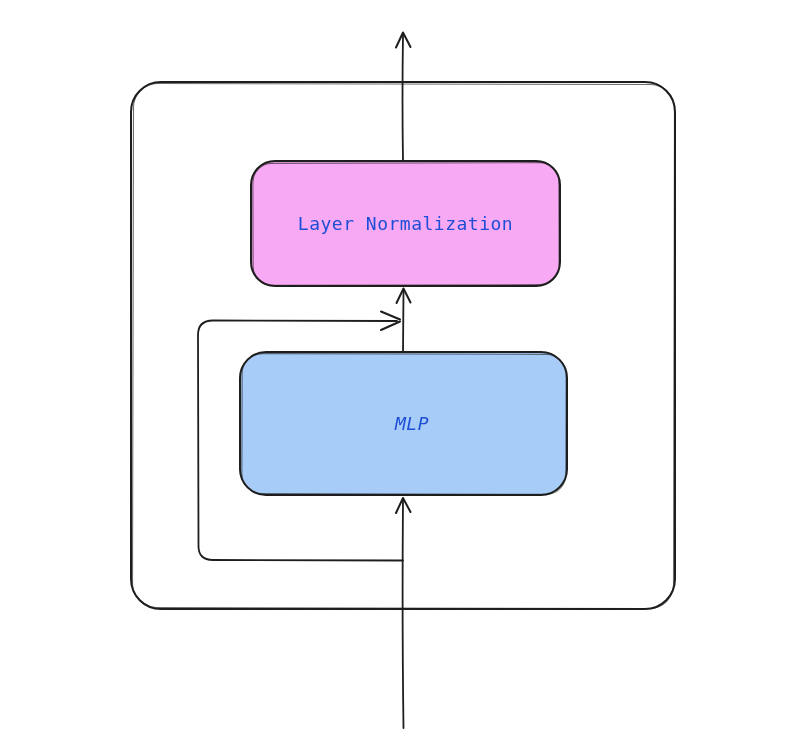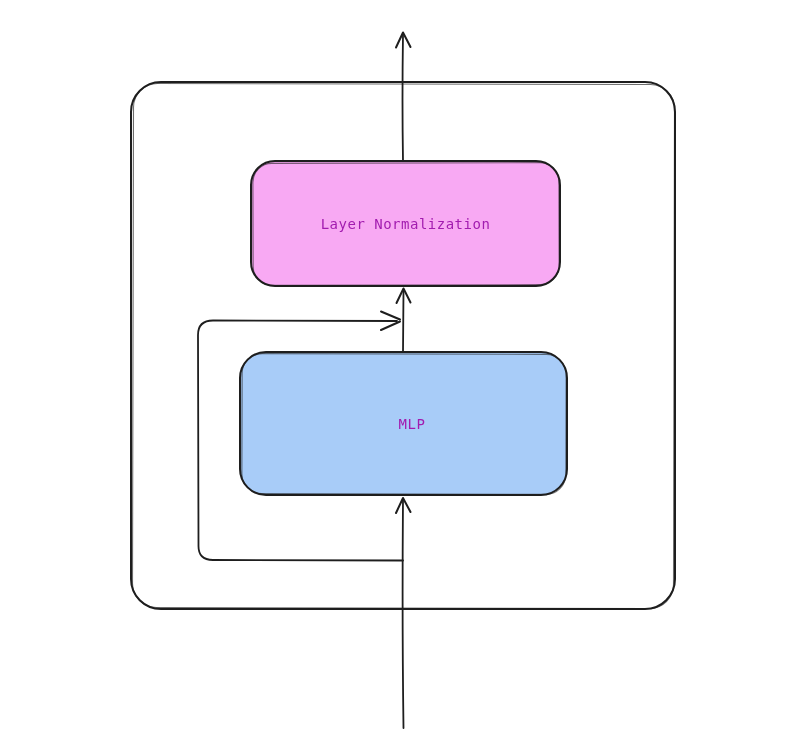--- a/index.html
+++ b/index.html
@@ -18,37 +18,38 @@
   .canvas svg {
     position: absolute;
     left: 0;
     top: 0;
   }
   .node-label {
     position: absolute;
     display: flex;
     align-items: center;
     justify-content: center;
-    color: #a21caf;
-    font-size: 14px;
+    color: #1d4ed8;
+    font-size: 18px;
     letter-spacing: 0.5px;
     pointer-events: none;
     white-space: nowrap;
   }
   .label-layer-norm {
     left: 251px;
     top: 161px;
     width: 309px;
     height: 125px;
   }
   .label-mlp {
     left: 240px;
     top: 352px;
     width: 344px;
     height: 143px;
+    font-style: italic;
   }
 </style>
 </head>
 <body>
 
 <div class="canvas">
 
   <svg width="801" height="753" viewBox="0 0 801 753" fill="none" stroke-linecap="round" stroke-linejoin="round">
 
     <g stroke-width="1.8" stroke="#1e1e1e">

